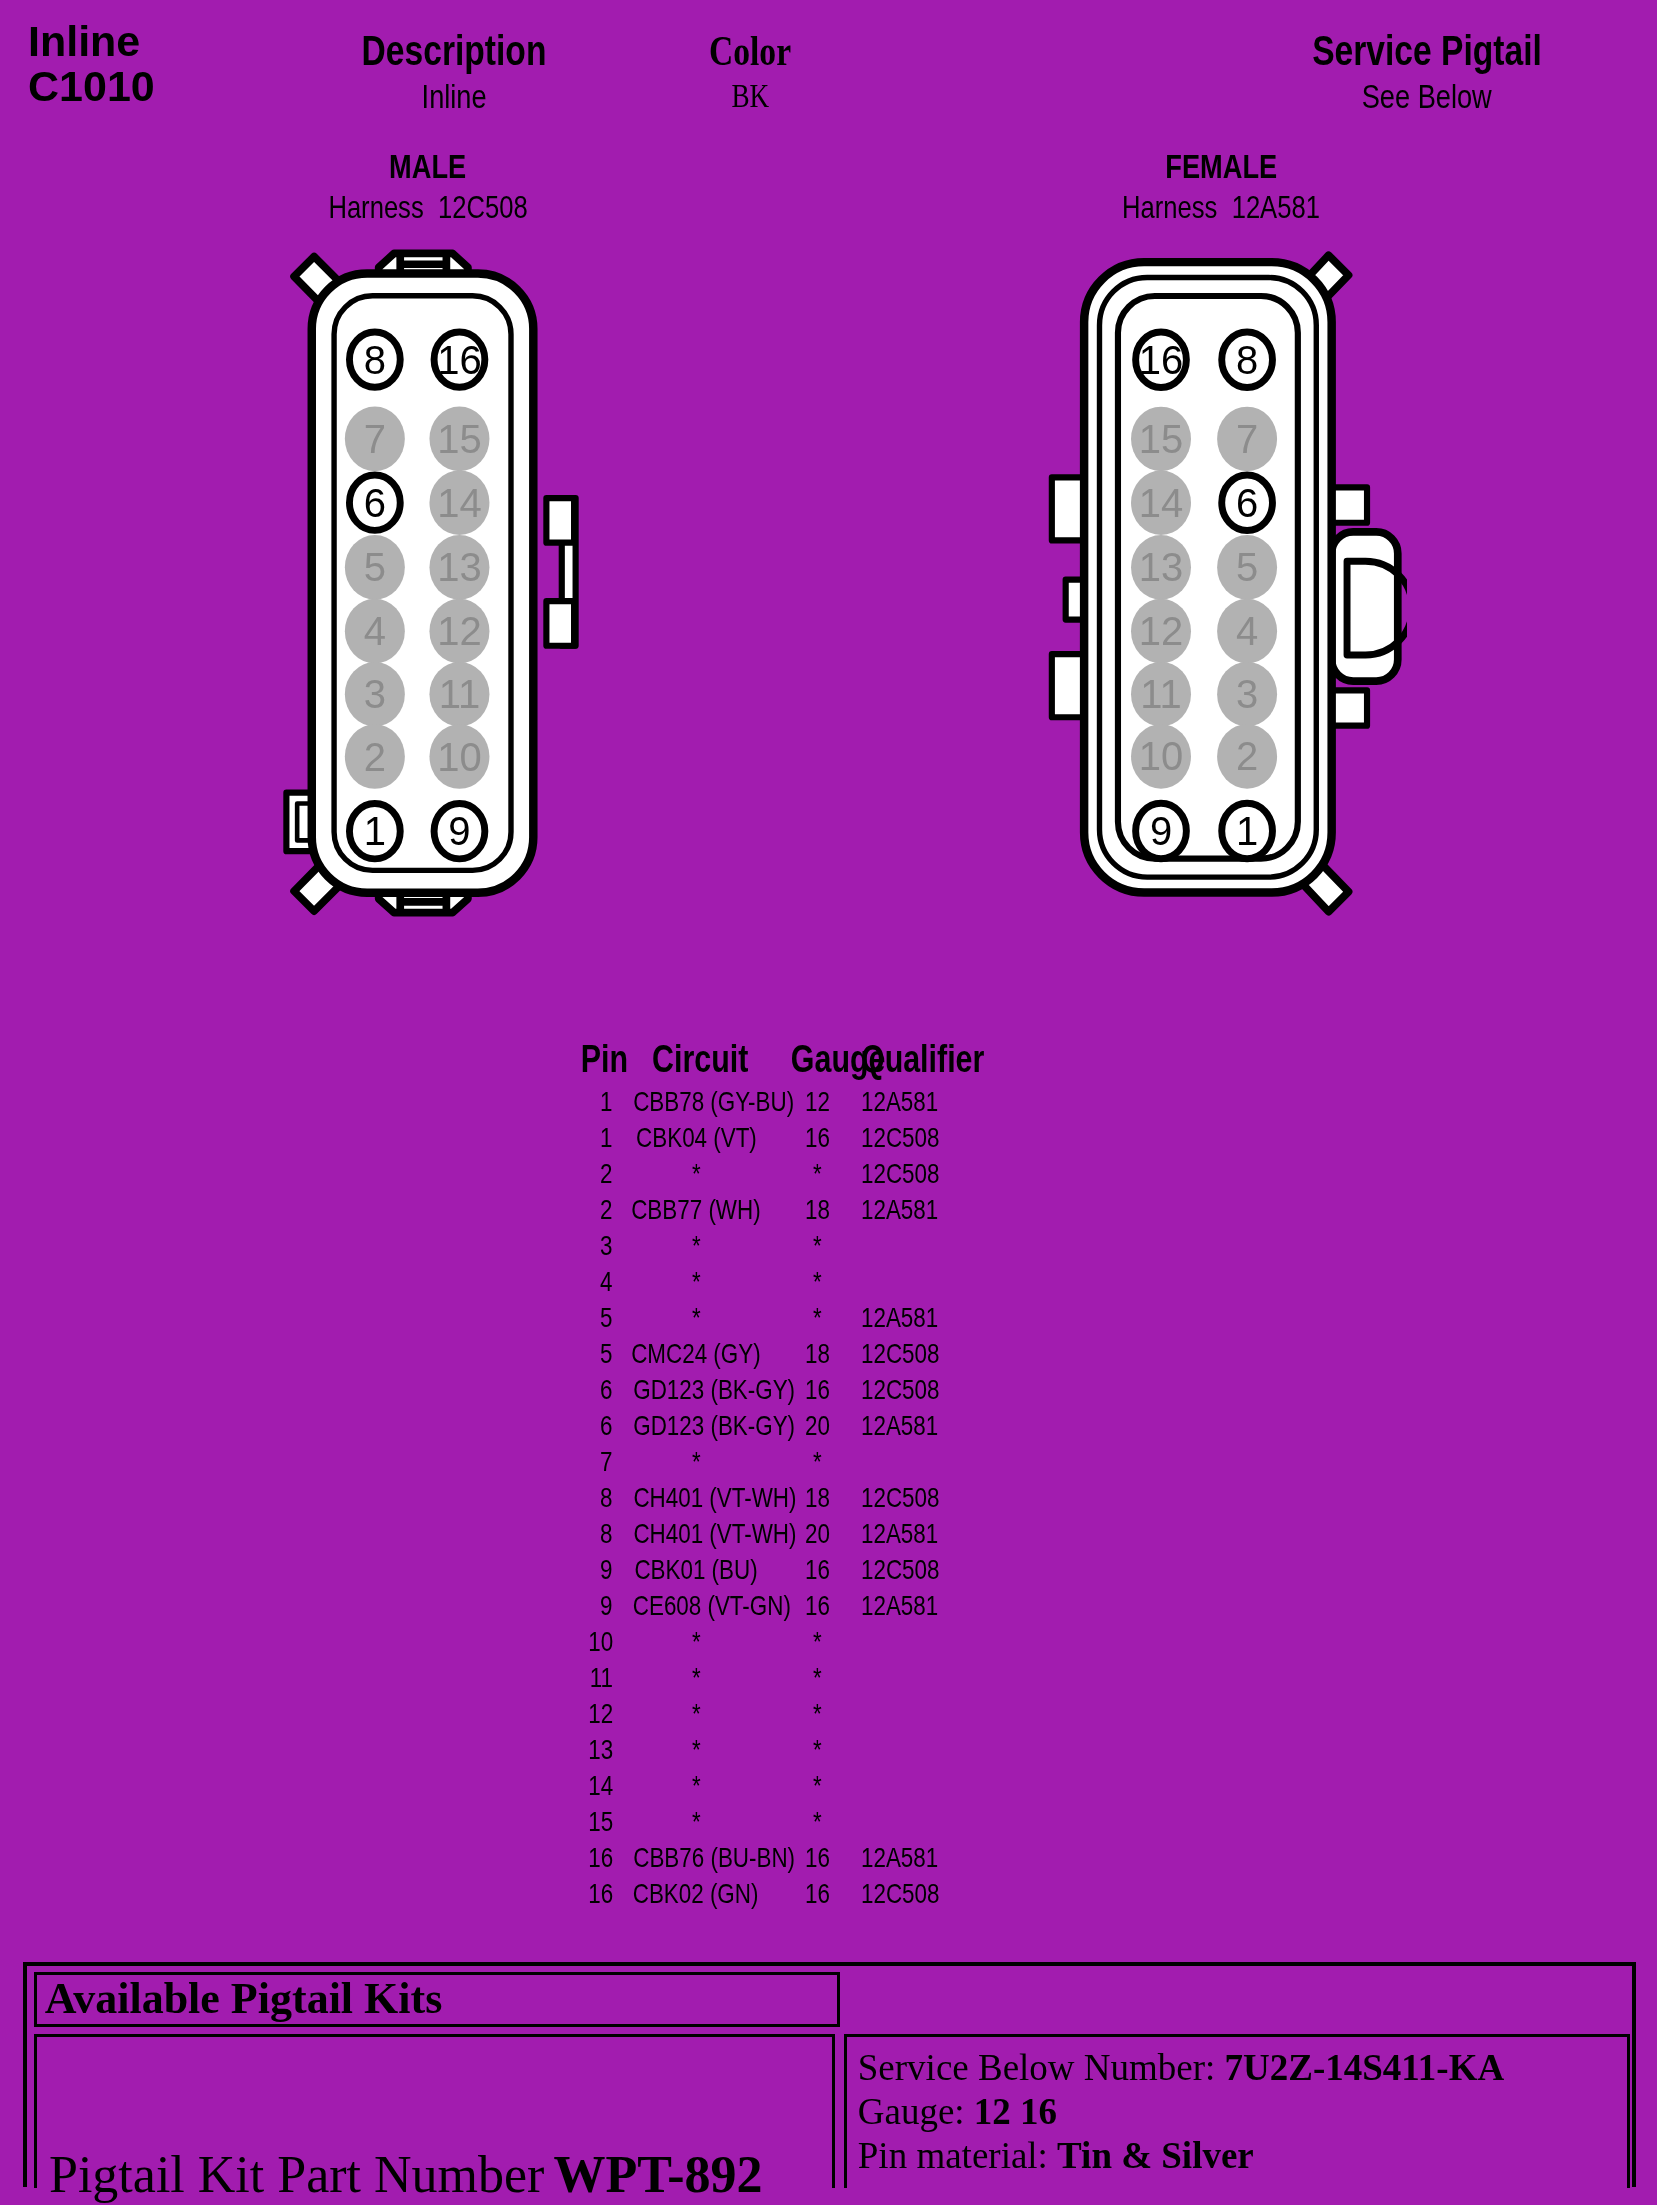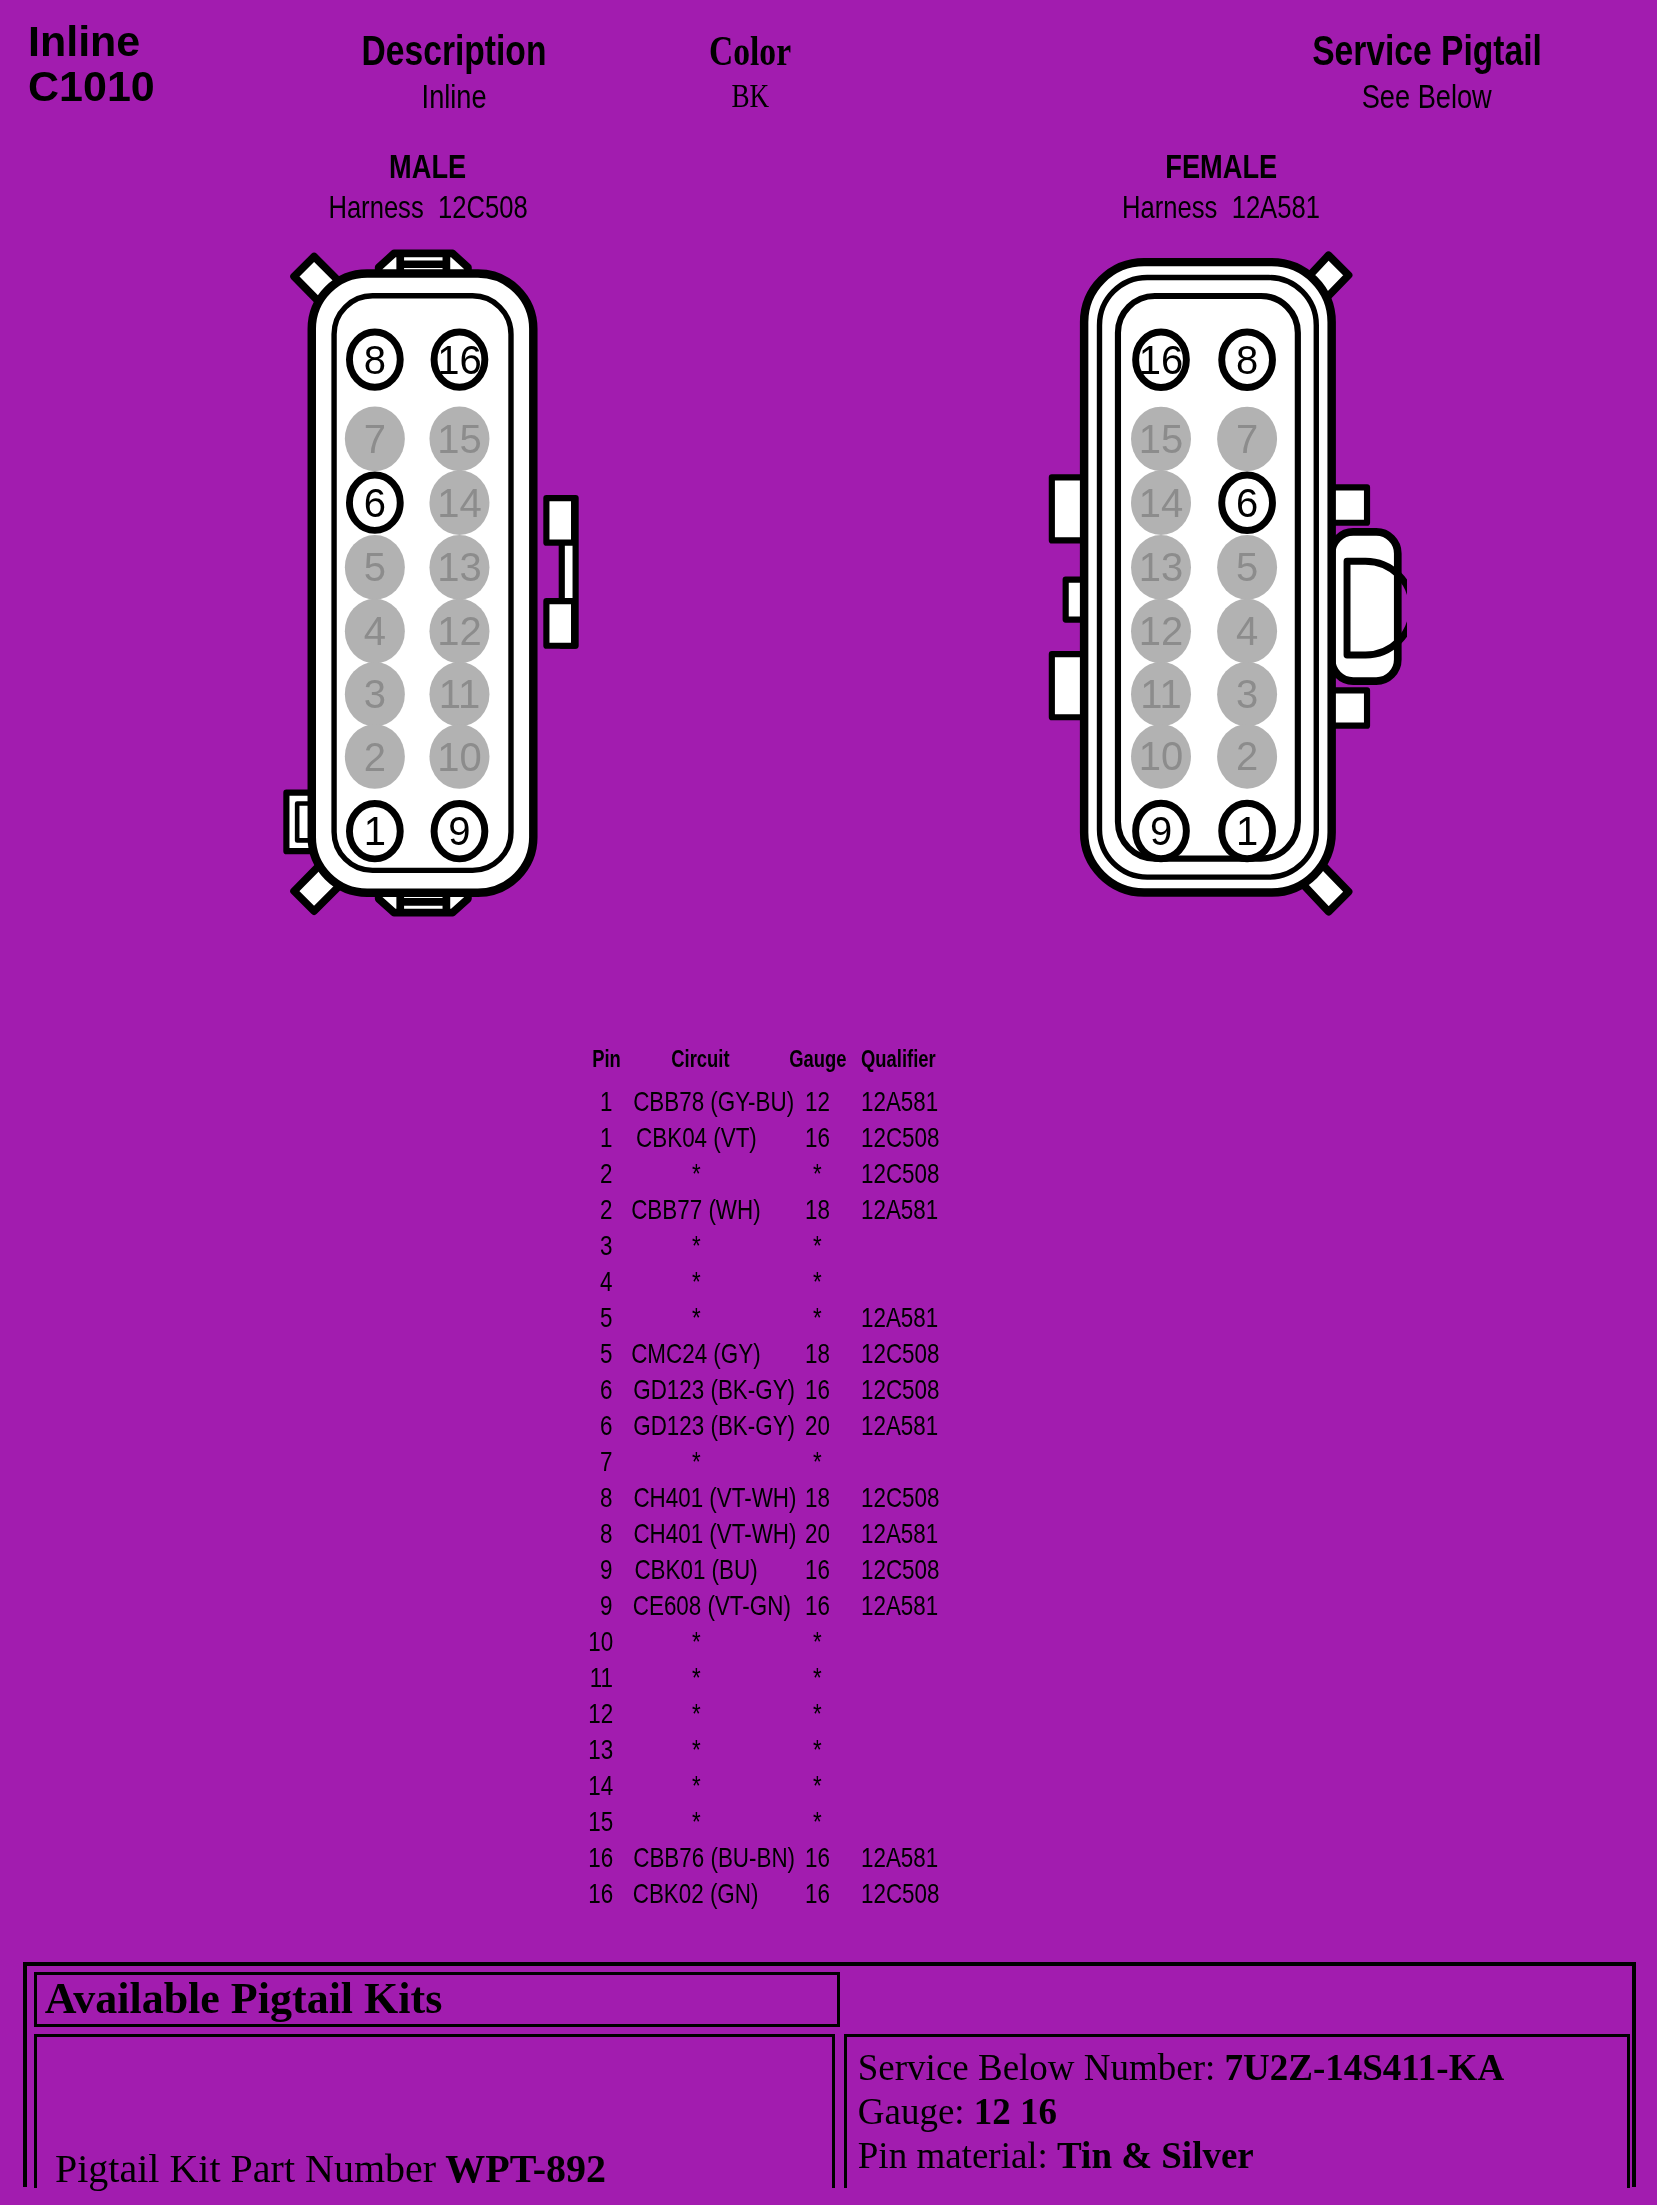--- a/index.html
+++ b/index.html
@@ -18,21 +18,21 @@
   .gender{font-weight:bold;font-size:34px;line-height:37px;}
   .harness{font-size:32px;line-height:35px;margin-top:5px;white-space:pre;}
 
   
   #male-svg{position:absolute;left:277px;top:235px;width:308px;height:700px;}
   #female-svg{position:absolute;left:1038px;top:235px;width:369px;height:700px;}
   svg text{font-family:"Liberation Sans",sans-serif;}
 
   
   #pin-table-header{position:absolute;left:569px;top:1040px;display:flex;align-items:center;
-                    font-weight:bold;font-size:23px;height:38px;}
+                    font-weight:bold;font-size:38px;height:38px;}
   .h-pin{width:52px;text-align:right;}
   .h-circuit{width:158px;text-align:center;}
   .h-gauge{width:77px;text-align:center;}
   .h-qual{width:169px;text-align:left;padding-left:4.6px;}
   #pin-table-rows{position:absolute;left:569px;top:1084px;font-size:28px;}
   .t-row{display:flex;height:36px;align-items:center;}
   .cell{display:block;white-space:nowrap;}
   .c-pin{width:44px;text-align:right;}
   .c-circuit{width:166px;text-align:center;}
   .c-gauge{width:77px;text-align:center;}
@@ -42,21 +42,21 @@
 
   
   .serif{font-family:"Liberation Serif",serif;}
   #pigtail-outer{position:absolute;left:23px;top:1962px;width:1613px;height:225px;
                  border:4.6px solid #000;border-bottom:none;box-sizing:border-box;}
   #pigtail-header-box{position:absolute;left:34px;top:1972px;width:806px;height:55px;
                  border:3.8px solid #000;box-sizing:border-box;font-weight:bold;font-size:44px;
                  line-height:48px;padding-left:7.7px;}
   #pigtail-left-cell{position:absolute;left:34px;top:2034px;width:801px;height:154px;
                  border:3.8px solid #000;border-bottom:none;box-sizing:border-box;}
-  #kit-line{position:absolute;left:18px;top:108px;font-size:40px;white-space:nowrap;}
+  #kit-line{position:absolute;left:12px;top:108px;font-size:52px;white-space:nowrap;}
   #pigtail-right-cell{position:absolute;left:844px;top:2034px;width:786px;height:154px;
                  border:3.8px solid #000;border-bottom:none;box-sizing:border-box;
                  padding:9.2px 0 0 10.8px;}
   .svc-line{font-size:37px;line-height:44px;white-space:nowrap;}
   .svc-value,.kit-value{font-weight:bold;margin-left:9.2px;}
 </style>
 </head>
 <body>
 
 <div class="page">

